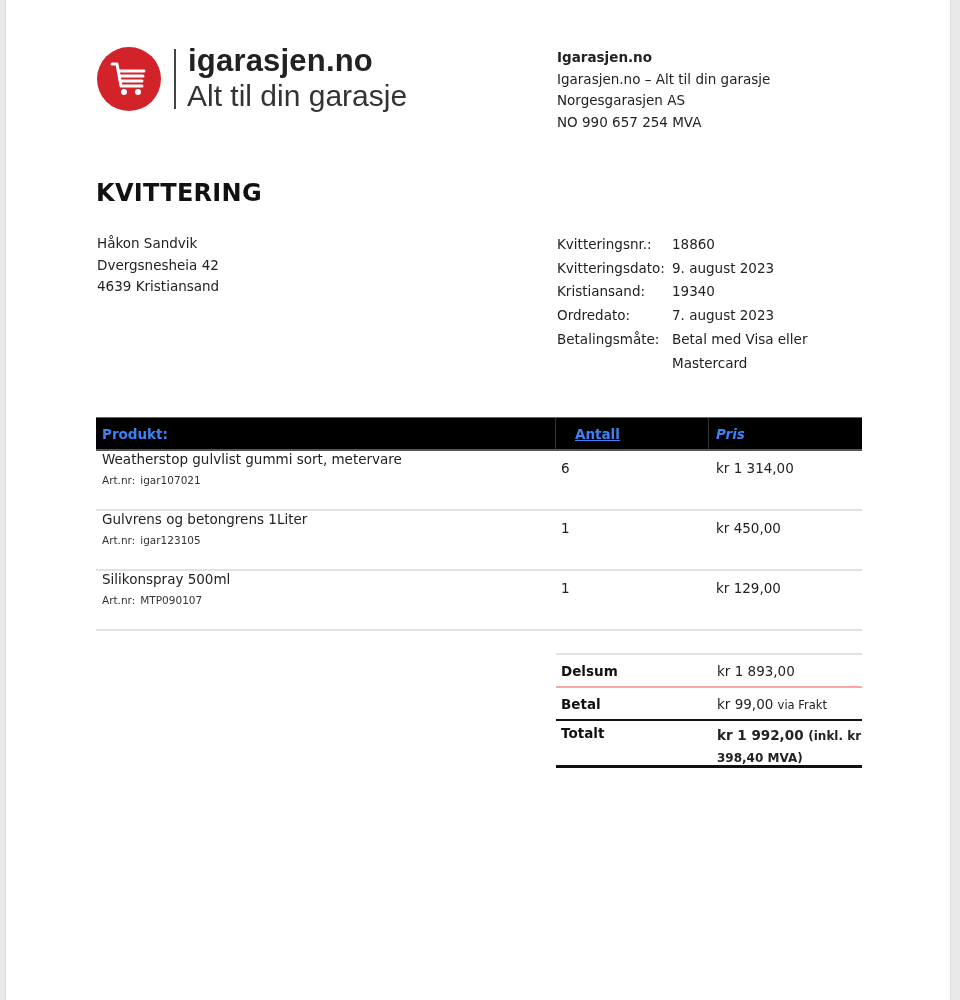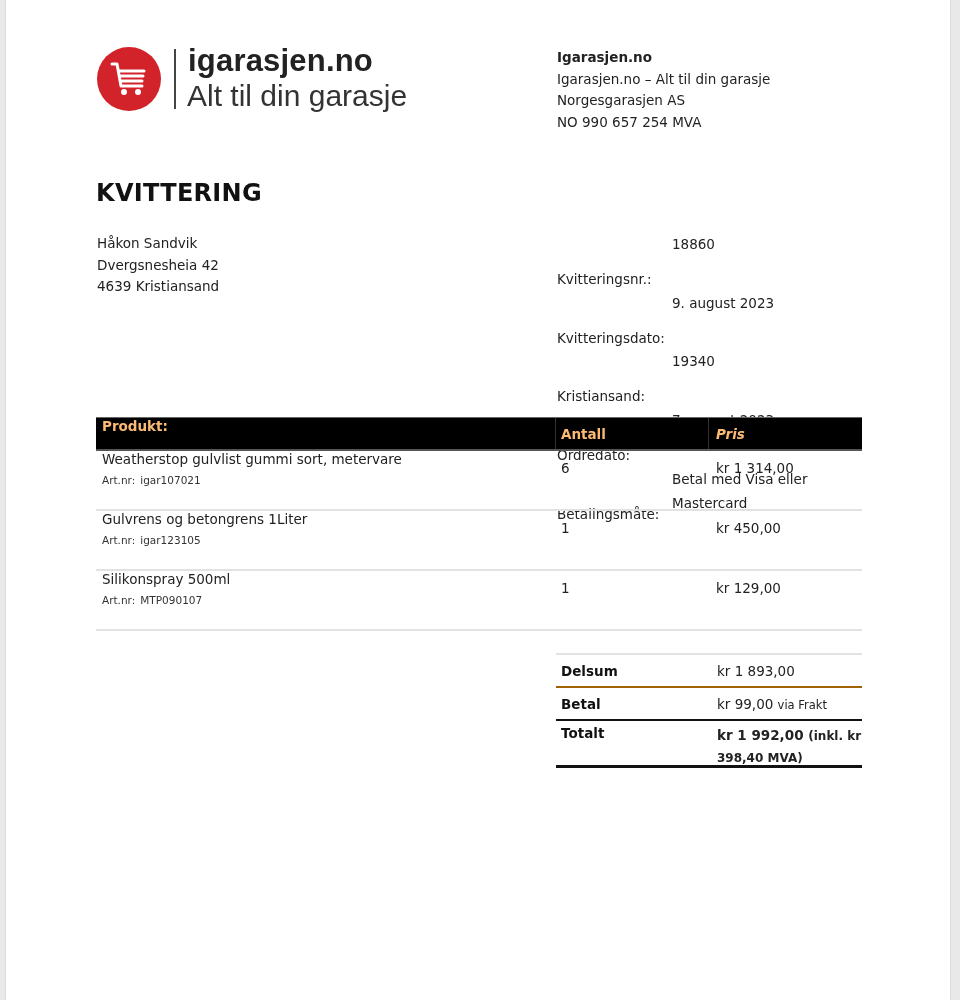--- a/index.html
+++ b/index.html
@@ -32,46 +32,46 @@
   
   .company { position: absolute; left: 551px; top: 47px; font-size: 13.5px; line-height: 21.5px; color: #222; }
   .company .bold { font-weight: bold; }
 
   .title { position: absolute; left: 90px; top: 179px; font-size: 24px; font-weight: bold; color: #111; letter-spacing: 0.3px; }
 
   .customer { position: absolute; left: 91px; top: 233px; font-size: 13.5px; line-height: 21.5px; color: #222; }
 
   .meta { position: absolute; left: 551px; top: 233px; font-size: 13.5px; line-height: 23.7px; color: #222; }
   .meta-row { display: flex; }
-  .meta-label { width: 115px; flex: none; margin-top: 35px; }
+  .meta-label { width: 115px; flex: none; }
   .meta-value { width: 150px; }
 
   
   .items { position: absolute; left: 90px; top: 417px; width: 766px; }
   .thead {
-    display: flex; height: 34px; background: #000; color: #fdba74;
-    font-weight: bold; font-size: 13.5px; 
+    display: flex; height: 34px; background: #000; color: #3b82f6;
+    font-weight: bold; font-size: 13.5px; align-items: center;
     border-top: 1px solid #666; border-bottom: 2px solid #555;
   }
   .col1 { width: 459px; padding-left: 6px; }
-  .col2 { width: 153px; padding-left: 5px; border-left: 1px solid #333; height: 100%; display: flex; align-items: center; }
+  .col2 { width: 153px; padding-left: 19px; border-left: 1px solid #333; height: 100%; display: flex; align-items: center; text-decoration: underline; }
   .col3 { width: 154px; padding-left: 7px; border-left: 1px solid #333; height: 100%; display: flex; align-items: center; font-style: italic; }
   .trow { display: flex; height: 60px; border-bottom: 2px solid #e2e2e2; font-size: 13.5px; }
   .trow .c1 { width: 459px; padding-left: 6px; }
   .trow .c2 { width: 153px; padding-left: 6px; padding-top: 9px; }
   .trow .c3 { width: 154px; padding-left: 8px; padding-top: 9px; }
   .artnr { font-size: 10.5px; color: #333; margin-top: 7px; }
   .artnr span + span { margin-left: 5px; }
 
   
   .totals { position: absolute; left: 550px; top: 653px; width: 306px; border-top: 2px solid #e2e2e2; }
   .tot-row { display: flex; font-size: 13.5px; }
   .tot-row .l { width: 153px; padding-left: 5px; font-weight: bold; color: #111; }
   .tot-row .r { width: 153px; padding-left: 8px; }
-  .tot-sub { height: 33px; align-items: center; border-bottom: 2px solid #a16207; }
+  .tot-sub { height: 33px; align-items: center; border-bottom: 2px solid #fca5a5; }
   .tot-frakt { height: 33px; align-items: center; border-bottom: 2px solid #111; }
   .tot-total { height: 47px; padding-top: 4px; border-bottom: 3px solid #111; }
   .tot-total .r { font-weight: bold; line-height: 21px; }
   .small { font-size: 11.5px; }
   .tot-total .small { font-size: 12px; }
 </style>
 </head>
 <body>
 
 <div class="page">

